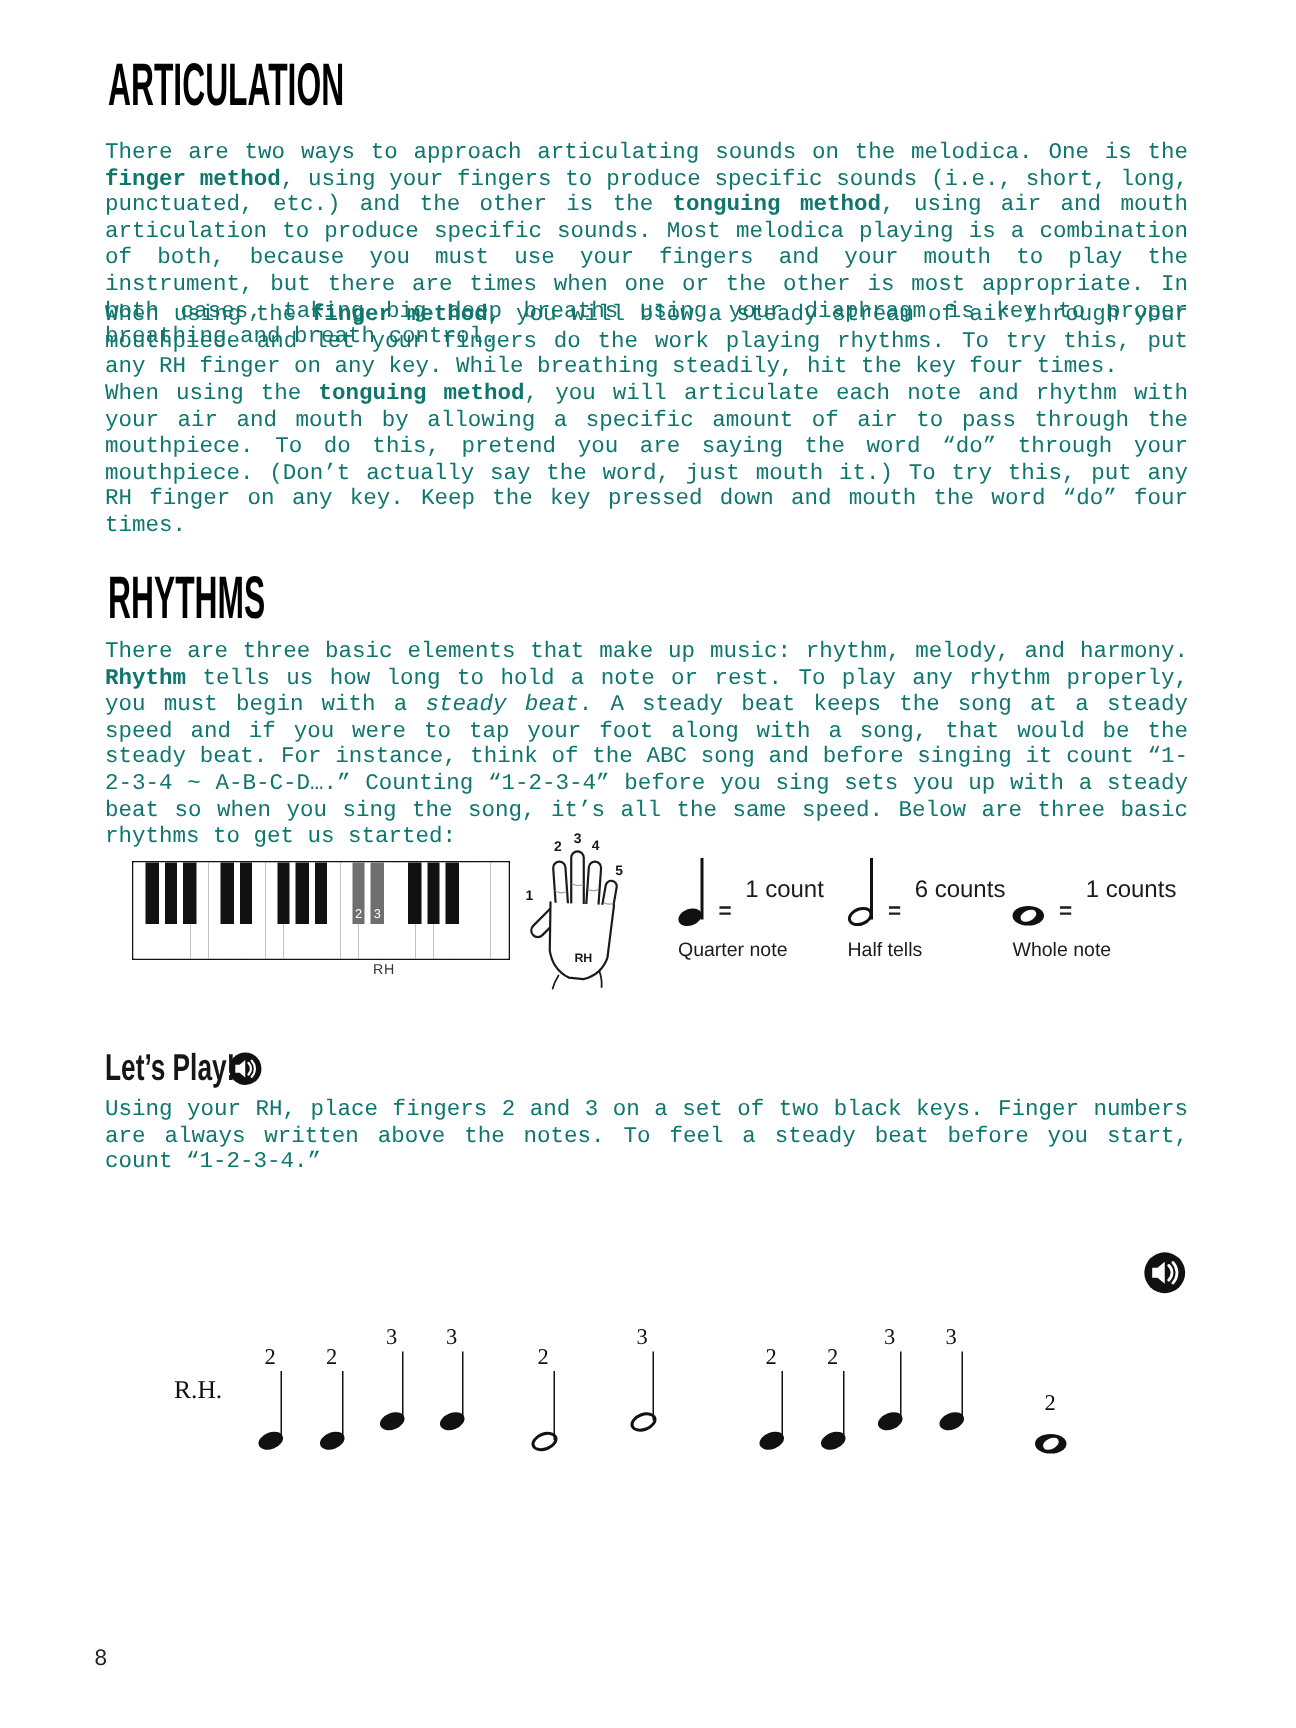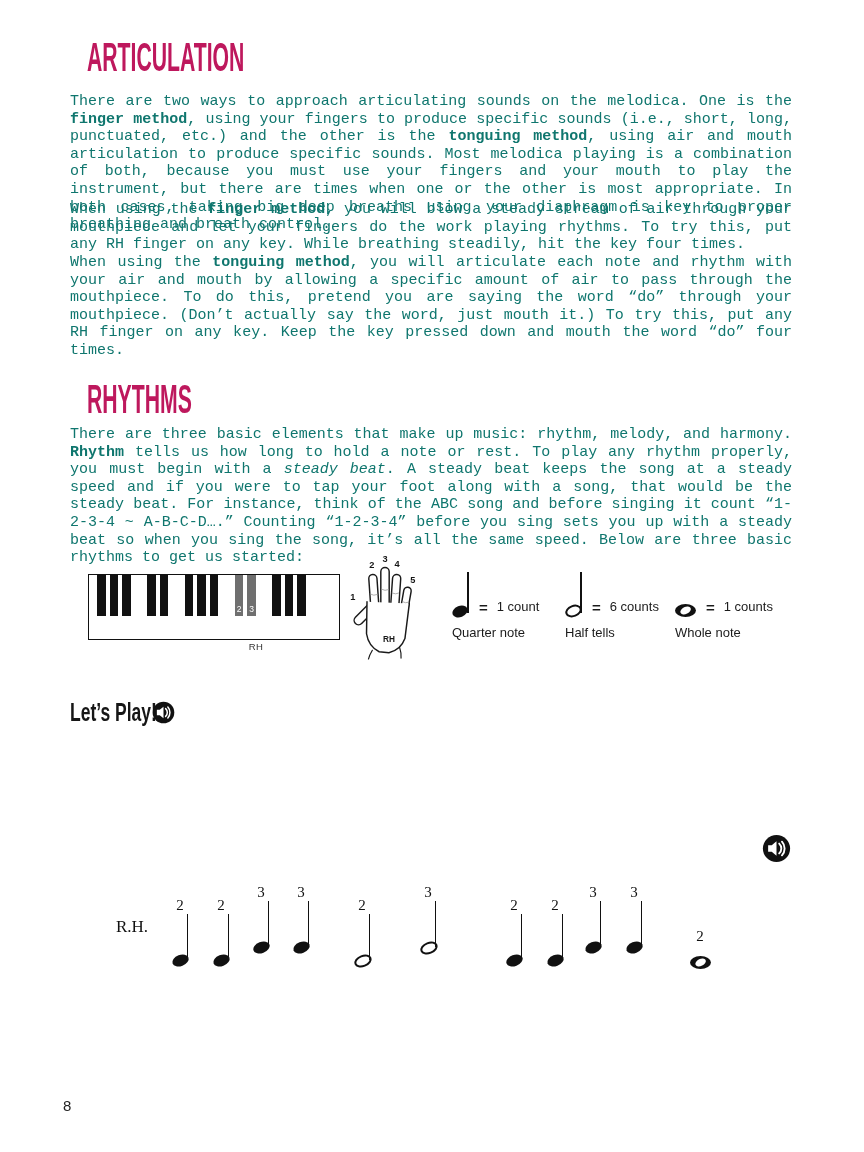--- a/index.html
+++ b/index.html
@@ -2,21 +2,21 @@
 <html><head>
 <meta charset="utf-8">
 <style>
   html,body{margin:0;padding:0;background:#e8e8e8;}
   .page{
     position:relative; width:864px; height:1152px; background:#ffffff;
     font-family:"Liberation Sans", sans-serif; color:#1b1b1b; overflow:hidden;
     margin:0 auto;
   }
   
-  .h1{position:absolute; left:87px; margin:0; font-weight:700; font-size:40px; line-height:1; color:#be185d; white-space:nowrap;}
+  .h1{position:absolute; left:72px; margin:0; font-weight:700; font-size:40px; line-height:1; color:#000000; white-space:nowrap;}
   .h1 .cond{display:inline-block; transform:scaleX(0.53); transform-origin:0 50%;}
   .h2{position:absolute; left:70px; margin:0; font-weight:700; font-size:25px; line-height:1; color:#161616; white-space:nowrap;}
   .h2 .cond{display:inline-block; transform:scaleX(0.7); transform-origin:0 50%;}
   
   .body{position:absolute; left:70px; width:722px; margin:0; font-size:15px; line-height:17.6px; text-align:justify; color:#0f766e;font-family:Liberation Mono, monospace;}
   .body b{font-weight:700;}
   .body i{font-style:italic;}
   
   .kb{position:absolute; left:88px; top:574px; width:250px; height:64px; border:1.4px solid #111; background:#fff; box-sizing:content-box;}
   .wkey{position:absolute; top:0; bottom:0; background:#fff;}
@@ -29,21 +29,21 @@
   
   .rex{position:absolute; top:570px; width:110px;}
   .rex-top{display:flex; align-items:flex-end; gap:9px; height:47px;}
   .g-note{position:relative; width:18px; height:47px; flex:0 0 auto;}
   .g-head{position:absolute; bottom:0; left:0; width:16px; height:11px; border-radius:50%; transform:rotate(-21deg); background:#111;}
   .g-head.open{background:#fff; border:2.6px solid #111; box-sizing:border-box; width:17px; height:12px;}
   .g-stem{position:absolute; right:1px; top:2px; width:1.8px; height:41px; background:#111;}
   .g-whole{position:absolute; bottom:0; left:0; width:21px; height:13px; border-radius:50%; background:#111;}
   .g-whole i{position:absolute; left:5px; top:3px; width:11px; height:6.5px; border-radius:50%; background:#fff; transform:rotate(-26deg);}
   .rex-eq{font-weight:700; font-size:15px; margin-bottom:1px;}
-  .rex-count{font-size:13px; margin-bottom:3px;}
+  .rex-count{font-size:16px; margin-bottom:14px;}
   .rex-name{font-size:13px; margin-top:8px;}
   
   .audio{display:block;}
   .icon-abs{position:absolute;}
   
   .score{position:absolute; left:70px; top:878px; width:722px; height:112px;}
   .s-rh{position:absolute; left:46px; top:39px; font-family:"Liberation Serif", serif; font-size:17px; color:#111;}
   .n-finger{position:absolute; width:18px; text-align:center; font-family:"Liberation Serif", serif; font-size:15px; color:#111;}
   .n-head{position:absolute; width:17px; height:11px; border-radius:50%; transform:rotate(-21deg); background:#111;}
   .n-head.open{background:#fff; border:2.6px solid #111; box-sizing:border-box; width:18px; height:12px;}
@@ -180,20 +180,21 @@
   </div>
 
   <h2 class="h2" style="top:700px"><span class="cond">Let’s Play!</span></h2>
   <svg class="audio icon-abs" style="left:152px; top:701px" width="23" height="23" viewBox="0 0 26 26">
     <circle cx="13" cy="13" r="12.2" fill="#111"></circle>
     <path d="M5.5 10h3.2L13 6.4v13.2L8.7 16H5.5z" fill="#fff"></path>
     <path d="M15.4 8.6a6 6 0 0 1 0 8.8" stroke="#fff" stroke-width="1.7" fill="none" stroke-linecap="round"></path>
     <path d="M17.9 6.9a9 9 0 0 1 0 12.2" stroke="#fff" stroke-width="1.7" fill="none" stroke-linecap="round"></path>
   </svg>
 
+  <p class="body" style="top:731px"><span>Using your RH, place fingers 2 and 3 on a set of two black keys. Finger numbers are always written above the notes. To feel a steady beat before you start, count “1-2-3-4.”</span></p>
 
   <svg class="audio icon-abs" style="left:762px; top:834px" width="29" height="29" viewBox="0 0 26 26">
     <circle cx="13" cy="13" r="12.2" fill="#111"></circle>
     <path d="M5.5 10h3.2L13 6.4v13.2L8.7 16H5.5z" fill="#fff"></path>
     <path d="M15.4 8.6a6 6 0 0 1 0 8.8" stroke="#fff" stroke-width="1.7" fill="none" stroke-linecap="round"></path>
     <path d="M17.9 6.9a9 9 0 0 1 0 12.2" stroke="#fff" stroke-width="1.7" fill="none" stroke-linecap="round"></path>
   </svg>
 
   <div class="score" id="score">
     <div class="s-rh">R.H.</div>

